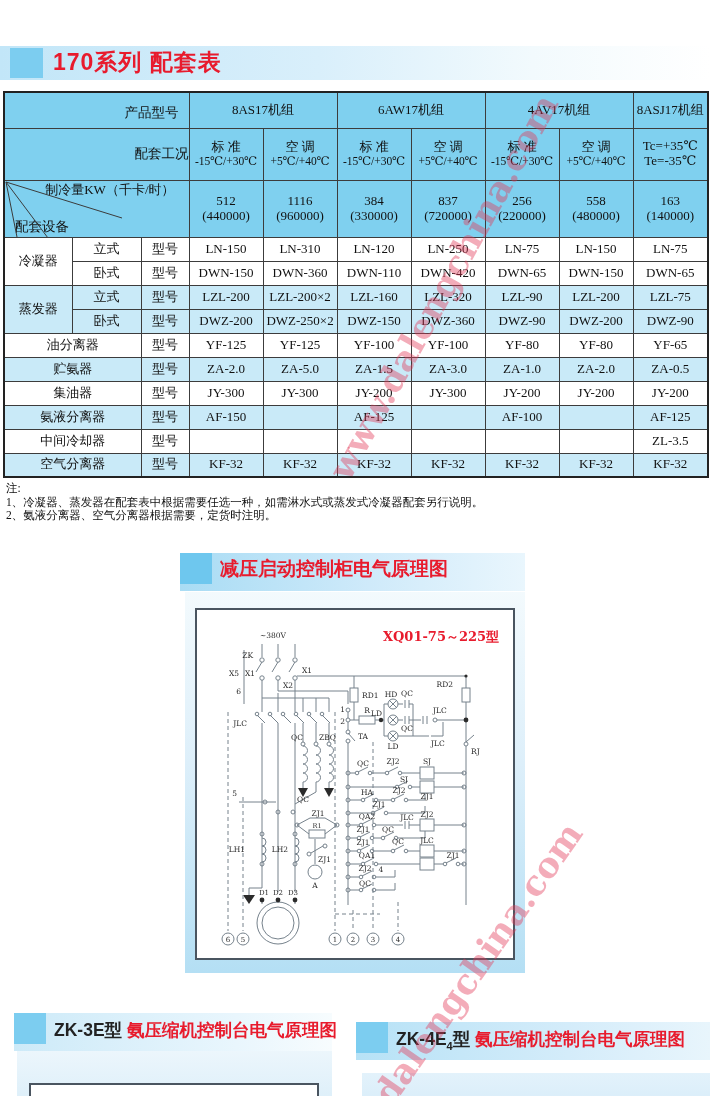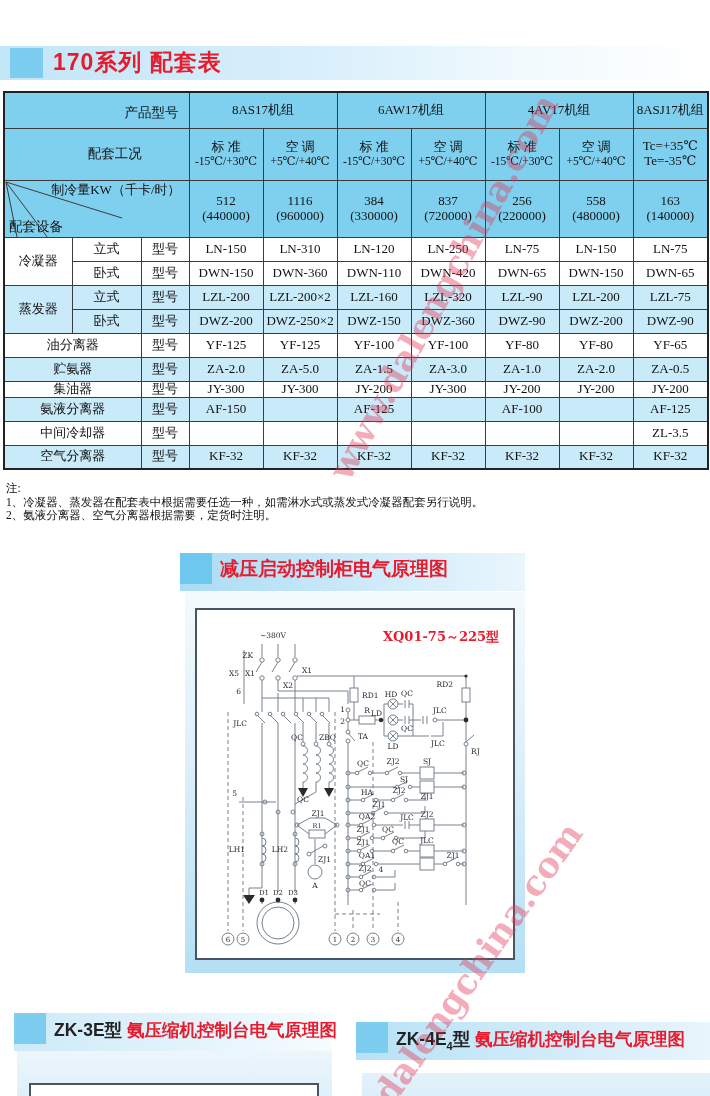--- a/index.html
+++ b/index.html
@@ -16,22 +16,22 @@
   table.spec{border-collapse:collapse;table-layout:fixed;width:704px;
              font-family:"Liberation Serif","DejaVu Serif",serif;color:#111;border-radius:15px;}
   table.spec td{border:1px solid #3c3c3c;text-align:center;vertical-align:middle;
                 font-size:13px;padding:0;line-height:1.15;overflow:hidden;}
   table.spec{border:2px solid #222;}
   .hd{background:#7fd0ef;}
   .rowblue{background:#c9eaf8;}
   .corner{position:relative;}
   .corner-svg{position:absolute;left:0;top:0;pointer-events:none;}
   .c1lbl{display:block;text-align:right;padding:6px 10px 0 0;font-size:13.5px;}
-  .c2lbl{display:block;text-align:center;padding-left:36px;font-size:13.5px;}
-  .c3box{display:flex;flex-direction:column;justify-content:space-between;height:52px;padding:2px 2px;}
+  .c2lbl{display:block;text-align:right;padding-left:36px;font-size:13.5px;}
+  .c3box{display:flex;flex-direction:column;justify-content:space-between;height:52px;padding:2px 8px;}
   .c3a{text-align:right;padding-right:6px;font-size:13px;}
   .c3b{text-align:left;padding-left:2px;font-size:13.5px;}
   .small2{font-size:11.5px;}
   
   .notes{position:absolute;left:6px;top:446px;font-family:"Liberation Serif","DejaVu Serif",serif;
          font-size:11.5px;color:#111;line-height:1.18;}
   
   .bar{position:absolute;height:38px;}
   .bar .sq{position:absolute;left:0;top:0;width:32px;height:31px;background:#6ec7ee;}
   .bar .t{position:absolute;left:40px;top:3px;font-size:19px;font-weight:bold;white-space:nowrap;}
@@ -217,21 +217,21 @@
         <td colspan="2">贮氨器</td>
         <td>型号</td>
         <td>ZA-2.0</td>
             <td>ZA-5.0</td>
             <td>ZA-1.5</td>
             <td>ZA-3.0</td>
             <td>ZA-1.0</td>
             <td>ZA-2.0</td>
             <td>ZA-0.5</td>
       </tr>
-      <tr style="height:16px">
+      <tr style="height:24px">
         <td colspan="2">集油器</td>
         <td>型号</td>
         <td>JY-300</td>
             <td>JY-300</td>
             <td>JY-200</td>
             <td>JY-300</td>
             <td>JY-200</td>
             <td>JY-200</td>
             <td>JY-200</td>
       </tr>

